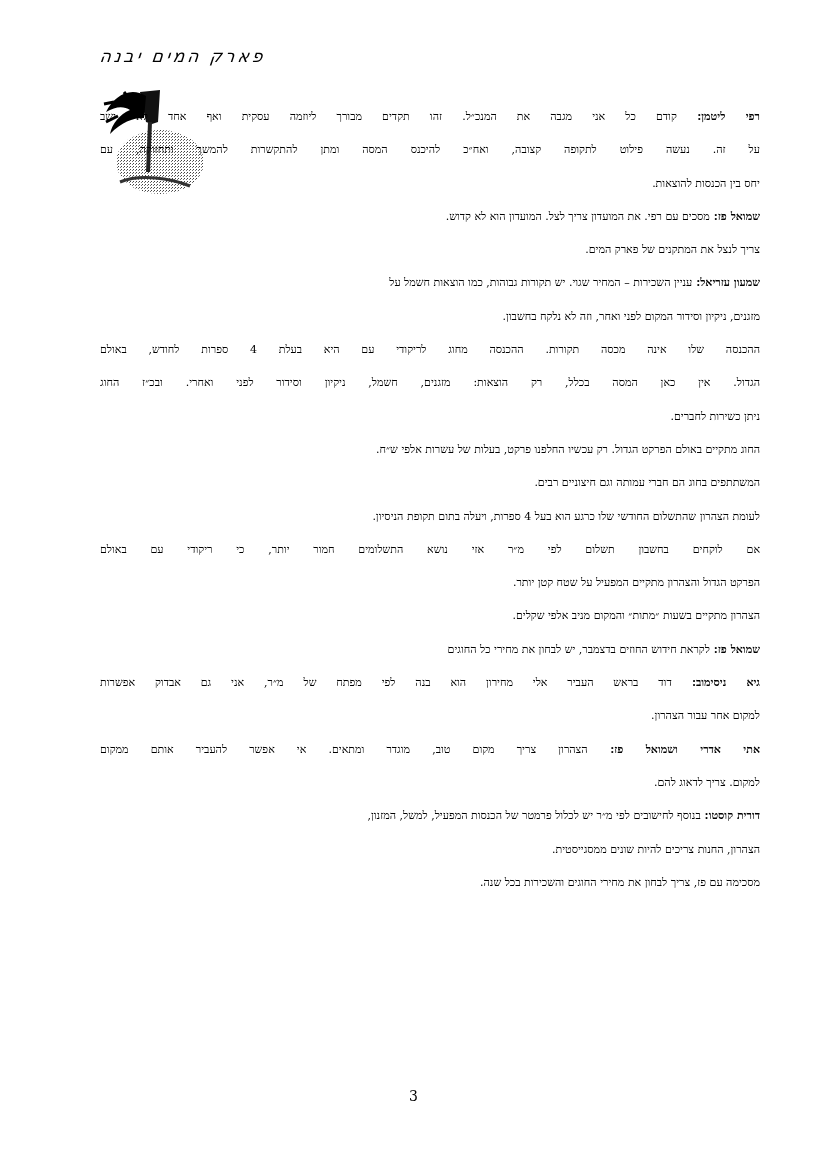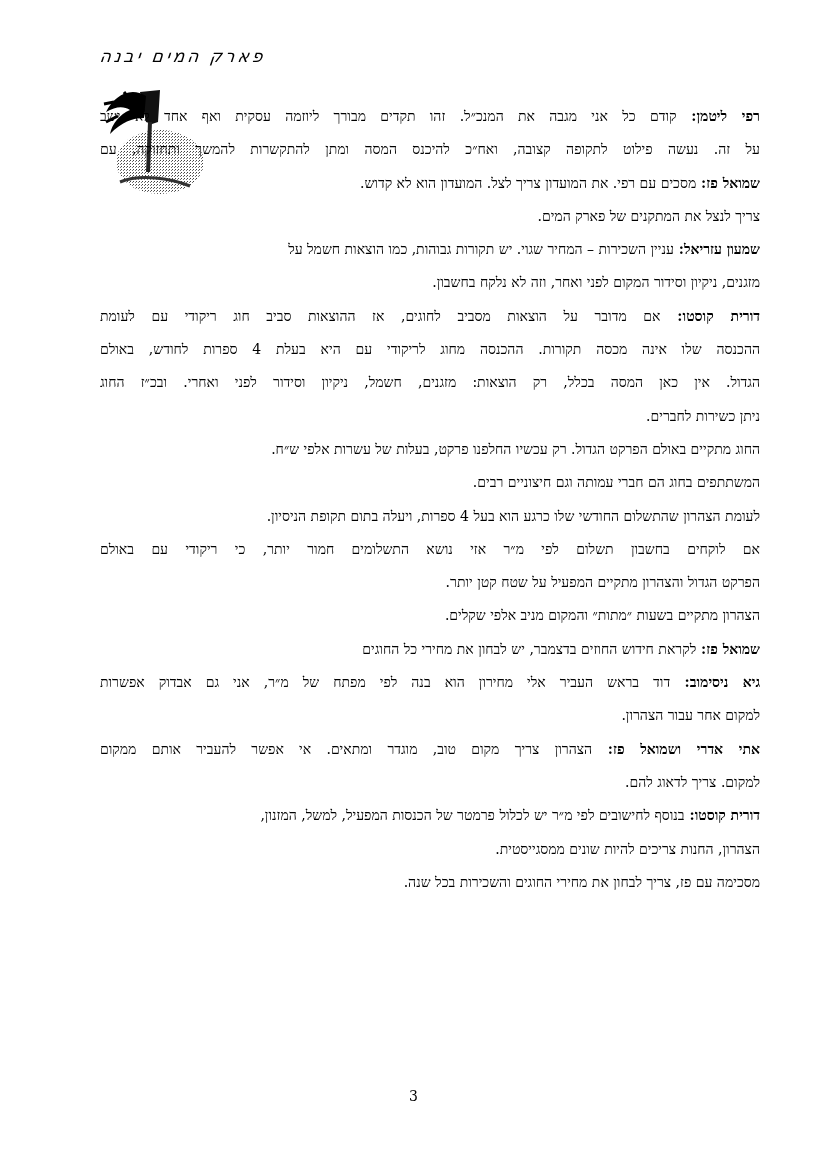--- a/index.html
+++ b/index.html
@@ -1,20 +1,20 @@
 <!DOCTYPE html>
 <html><head>
   <meta charset="utf-8">
   <style>
     html, body { margin: 0; padding: 0; background: #ffffff; }
     body { width: 827px; height: 1169px; position: relative; overflow: hidden; font-family: "DejaVu Serif", serif; color: #000; }
     .page { position: absolute; left: 0; top: 0; width: 827px; height: 1169px; background: #fff; }
     .header-title { position: absolute; left: 100px; top: 46px; font-family: "DejaVu Sans", sans-serif; font-style: italic; font-size: 17px; letter-spacing: 3px; direction: rtl; color: #000; transform: skewX(-8deg); }
     .logo { position: absolute; left: 100px; top: 82px; width: 130px; height: 120px; }
-    .body-text { position: absolute; left: 100px; top: 100px; width: 660px; direction: rtl; text-align: right; font-size: 14px; }
+    .body-text { position: absolute; left: 100px; top: 100px; width: 660px; direction: rtl; text-align: right; font-size: 11px; }
     .line { height: 33.3px; line-height: 33.3px; white-space: nowrap; }
     .line.justify { text-align: justify; text-align-last: justify; }
     .speaker { font-weight: bold; }
     .page-number { position: absolute; left: 0; width: 827px; top: 1088px; text-align: center; font-size: 14px; }
   </style>
 </head>
 <body>
 
 <div class="page">
   <div class="header-title">פארק המים יבנה</div>
@@ -30,25 +30,25 @@
     <path d="M40 10 L60 8 L58 40 L52 42 L46 40 Z" fill="#111"></path>
     <path d="M46 14 C30 4 14 14 6 30 C16 24 24 24 30 28 C20 32 12 42 10 52 C22 40 32 36 44 36 Z" fill="#000"></path>
     <path d="M14 20 L4 22 M18 34 L6 40 M30 18 L24 10" stroke="#000" stroke-width="3"></path>
     <path d="M50 40 L48 90" stroke="#222" stroke-width="4"></path>
     <path d="M20 100 C40 92 70 96 90 104" stroke="#333" stroke-width="3" fill="none"></path>
   </svg>
 
   <div class="body-text">
     <div class="line justify"><span class="speaker">רפי ליטמן</span><span class="speaker">: </span><span>קודם כל אני מגבה את המנכ״ל. זהו תקדים מבורך ליוזמה עסקית ואף אחד לא ישב</span></div>
     <div class="line justify"><span class="speaker"></span><span>על זה. נעשה פילוט לתקופה קצובה, ואח״כ להיכנס המסה ומתן להתקשרות להמשך ותחזוקה, עם</span></div>
+    <div class="line"><span>יחס בין הכנסות להוצאות.</span></div>
     <div class="line"><span class="speaker">שמואל פז</span><span class="speaker">: </span><span>מסכים עם רפי. את המועדון צריך לצל. המועדון הוא לא קדוש.</span></div>
     <div class="line"><span>צריך לנצל את המתקנים של פארק המים.</span></div>
     <div class="line"><span class="speaker">שמעון עזריאל</span><span class="speaker">: </span><span>עניין השכירות –  המחיר שגוי. יש תקורות גבוהות, כמו הוצאות חשמל על</span></div>
     <div class="line"><span>מזגנים, ניקיון וסידור המקום לפני ואחר, וזה לא נלקח בחשבון.</span></div>
-    <div class="line justify"><span class="speaker">דורית קוסטו</span><span class="speaker">: </span><span>אם מדובר על הוצאות מסביב לחוגים, אז ההוצאות סביב חוג ריקודי עם לעומת</span></div>
     <div class="line justify"><span>ההכנסה שלו אינה מכסה תקורות. ההכנסה מחוג לריקודי עם היא בעלת 4 ספרות לחודש, באולם</span></div>
     <div class="line justify"><span>הגדול. אין כאן המסה בכלל, רק הוצאות: מזגנים, חשמל, ניקיון וסידור לפני ואחרי. ובכ״ז החוג</span></div>
     <div class="line"><span>ניתן כשירות לחברים.</span></div>
     <div class="line"><span>החוג מתקיים באולם הפרקט הגדול. רק עכשיו החלפנו פרקט, בעלות של עשרות אלפי ש״ח.</span></div>
     <div class="line"><span>המשתתפים בחוג הם חברי עמותה וגם חיצוניים רבים.</span></div>
     <div class="line"><span>לעומת הצהרון שהתשלום החודשי שלו כרגע הוא בעל 4 ספרות, ויעלה בתום תקופת הניסיון.</span></div>
     <div class="line justify"><span>אם לוקחים בחשבון תשלום לפי מ״ר אזי נושא התשלומים חמור יותר, כי ריקודי עם  באולם</span></div>
     <div class="line"><span>הפרקט הגדול והצהרון מתקיים המפעיל על שטח קטן יותר.</span></div>
     <div class="line"><span>הצהרון מתקיים בשעות ״מתות״ והמקום מניב אלפי שקלים.</span></div>
     <div class="line"><span class="speaker">שמואל פז</span><span class="speaker">: </span><span>לקראת חידוש החוזים בדצמבר, יש לבחון את מחירי כל החוגים</span></div>

